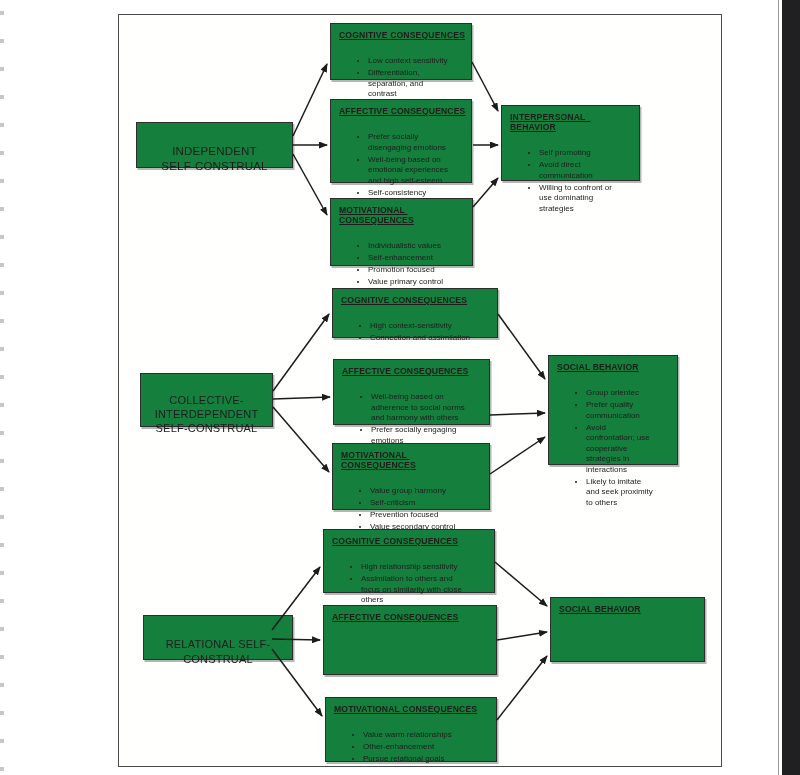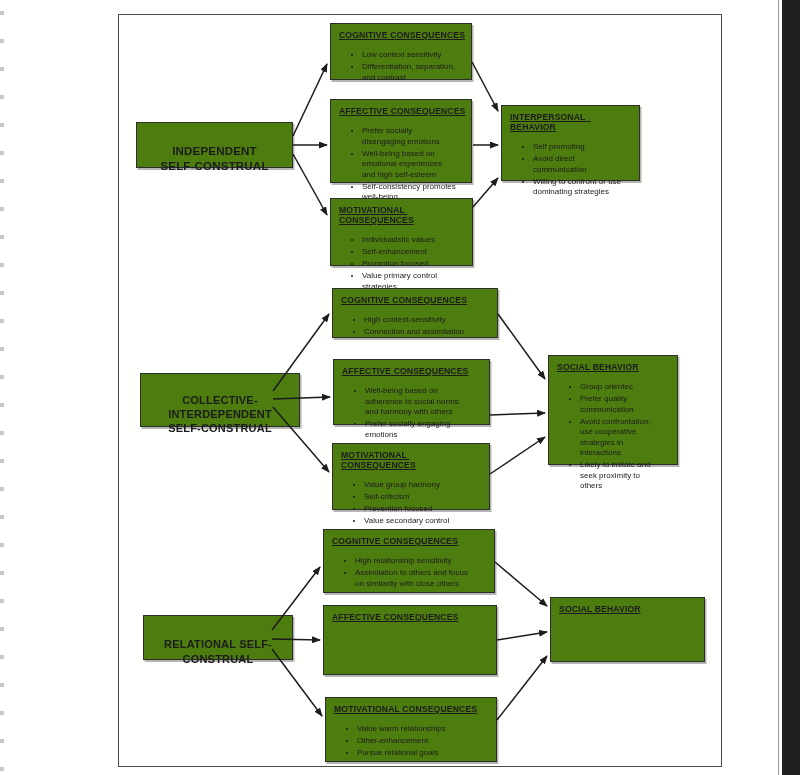--- a/index.html
+++ b/index.html
@@ -7,29 +7,29 @@
         font-family:"Liberation Sans",sans-serif;color:#1c1c1c;}
   
   #left-marks{position:absolute;left:0;top:0;width:4px;height:100%;
     background:repeating-linear-gradient(to bottom,transparent 0 11px,#8f8f8f 11px 15px,transparent 15px 28px);
     opacity:.5;}
   
   #right-bar{position:absolute;right:0;top:0;width:22px;height:100%;
     background:linear-gradient(to right,#9a9a9a 0 1.5px,#ffffff 1.5px 4px,#202022 4px);}
   #frame{position:absolute;left:118px;top:14px;width:604px;height:753px;
     border:1.5px solid #4a4a4a;background:#fffffe;box-sizing:border-box;}
-  .box{position:absolute;background:#4d7c0f;border:1.6px solid #2d2d2d;box-sizing:border-box;
+  .box{position:absolute;background:#15803d;border:1.6px solid #2d2d2d;box-sizing:border-box;
     box-shadow:1.5px 2px 0 rgba(90,90,90,.45);}
   .box.main{display:flex;align-items:center;justify-content:center;border-width:1.8px;}
-  .main-label{font-weight:bold;font-size:11.5px;line-height:1.3;text-align:center;white-space:pre-line;letter-spacing:.2px;margin-top:28px;}
+  .main-label{font-weight:normal;font-size:11.5px;line-height:1.3;text-align:center;white-space:pre-line;letter-spacing:.2px;margin-top:28px;}
   .cons{padding:5px 5px 4px 8px;}
   .box-title{font-weight:bold;font-size:8.6px;letter-spacing:.15px;text-decoration:underline;
     margin:1px 0 6px 0;white-space:pre-wrap;}
   .tight .box-title{margin-bottom:2px;}
-  ul.bullets{margin:10px;padding:0 0 0 13px;list-style:disc;}
+  ul.bullets{margin:16px;padding:0 0 0 13px;list-style:disc;}
   ul.bullets li{font-size:8px;line-height:1.32;margin:0 0 1.5px 0;color:#1c1c1c;}
   svg#arrows{position:absolute;left:0;top:0;pointer-events:none;}
 </style>
 </head>
 <body>
 
 <div id="page">
   <div id="left-marks"></div>
   <div id="right-bar"></div>
   <div id="frame"></div>
@@ -64,21 +64,21 @@
   </div>
   <div class="box cons" style="left:501px;top:105px;width:139px;height:76px">
     <div class="box-title">INTERPERSONAL  BEHAVIOR</div>
     <ul class="bullets">
         <li>Self promoting</li>
         <li>Avoid direct communication</li>
         <li>Willing to confront or use dominating strategies</li>
       </ul>
   </div>
 
-  <div class="box main" style="left:140px;top:373px;width:160px;height:54px">
+  <div class="box main" style="left:140px;top:373px;width:133px;height:54px">
     <div class="main-label" style="font-size:11px">COLLECTIVE-
 INTERDEPENDENT
 SELF-CONSTRUAL</div>
   </div>
   <div class="box cons" style="left:332px;top:288px;width:166px;height:50px">
     <div class="box-title">COGNITIVE CONSEQUENCES</div>
     <ul class="bullets">
         <li>High context-sensitivity</li>
         <li>Connection and assimilation</li>
       </ul>

